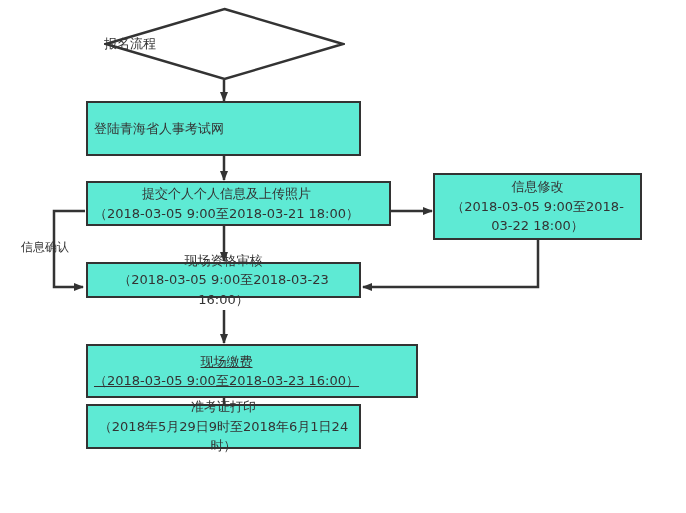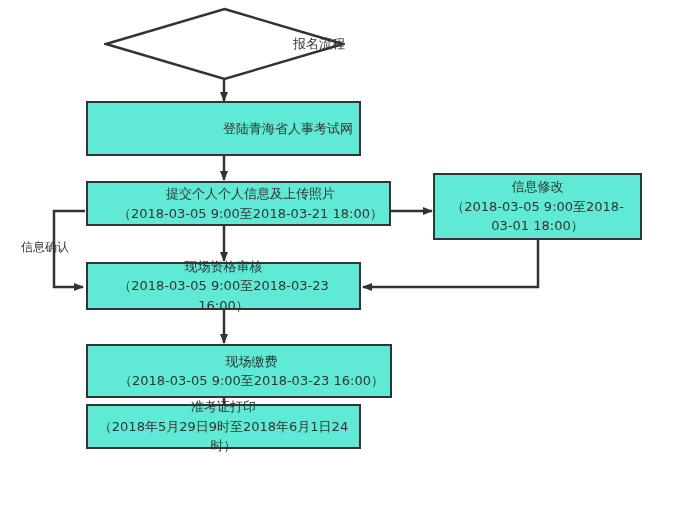--- a/index.html
+++ b/index.html
@@ -20,21 +20,21 @@
     left: 0;
     top: 0;
     width: 686px;
     height: 513px;
   }
   .node {
     position: absolute;
     box-sizing: border-box;
     display: flex;
     align-items: center;
-    justify-content: flex-end;
+    justify-content: flex-start;
     text-align: center;
     line-height: 1.5;
     font-size: 13px;
     color: #333333;
     z-index: 2;
   }
   .node-box {
     border: 2px solid #333333;
     background: #5eead4;
   }
@@ -116,29 +116,29 @@
     <span class="node-text">登陆青海省人事考试网</span>
   </div>
 
   <div class="node node-box" style="left:86px; top:181px; width:305px; height:45px;">
     <span class="node-text">提交个人个人信息及上传照片
 （2018-03-05 9:00至2018-03-21 18:00）</span>
   </div>
 
   <div class="node node-box" style="left:433px; top:173px; width:209px; height:67px;">
     <span class="node-text">信息修改
-（2018-03-05 9:00至2018-03-01 18:00）</span>
+（2018-03-05 9:00至2018-03-22 18:00）</span>
   </div>
 
-  <div class="node node-box" style="left:86px; top:262px; width:275px; height:48px;">
+  <div class="node node-box" style="left:86px; top:262px; width:275px; height:36px;">
     <span class="node-text">现场资格审核
 （2018-03-05 9:00至2018-03-23 16:00）</span>
   </div>
 
-  <div class="node node-box" style="left:86px; top:344px; width:306px; height:54px;">
+  <div class="node node-box" style="left:86px; top:344px; width:332px; height:54px;text-decoration:underline;">
     <span class="node-text">现场缴费
 （2018-03-05 9:00至2018-03-23 16:00）</span>
   </div>
 
   <div class="node node-box" style="left:86px; top:404px; width:275px; height:45px;">
     <span class="node-text">准考证打印
 （2018年5月29日9时至2018年6月1日24时）</span>
   </div>
 
   <div class="edge-label" style="left:21px; top:239px;">信息确认</div>

